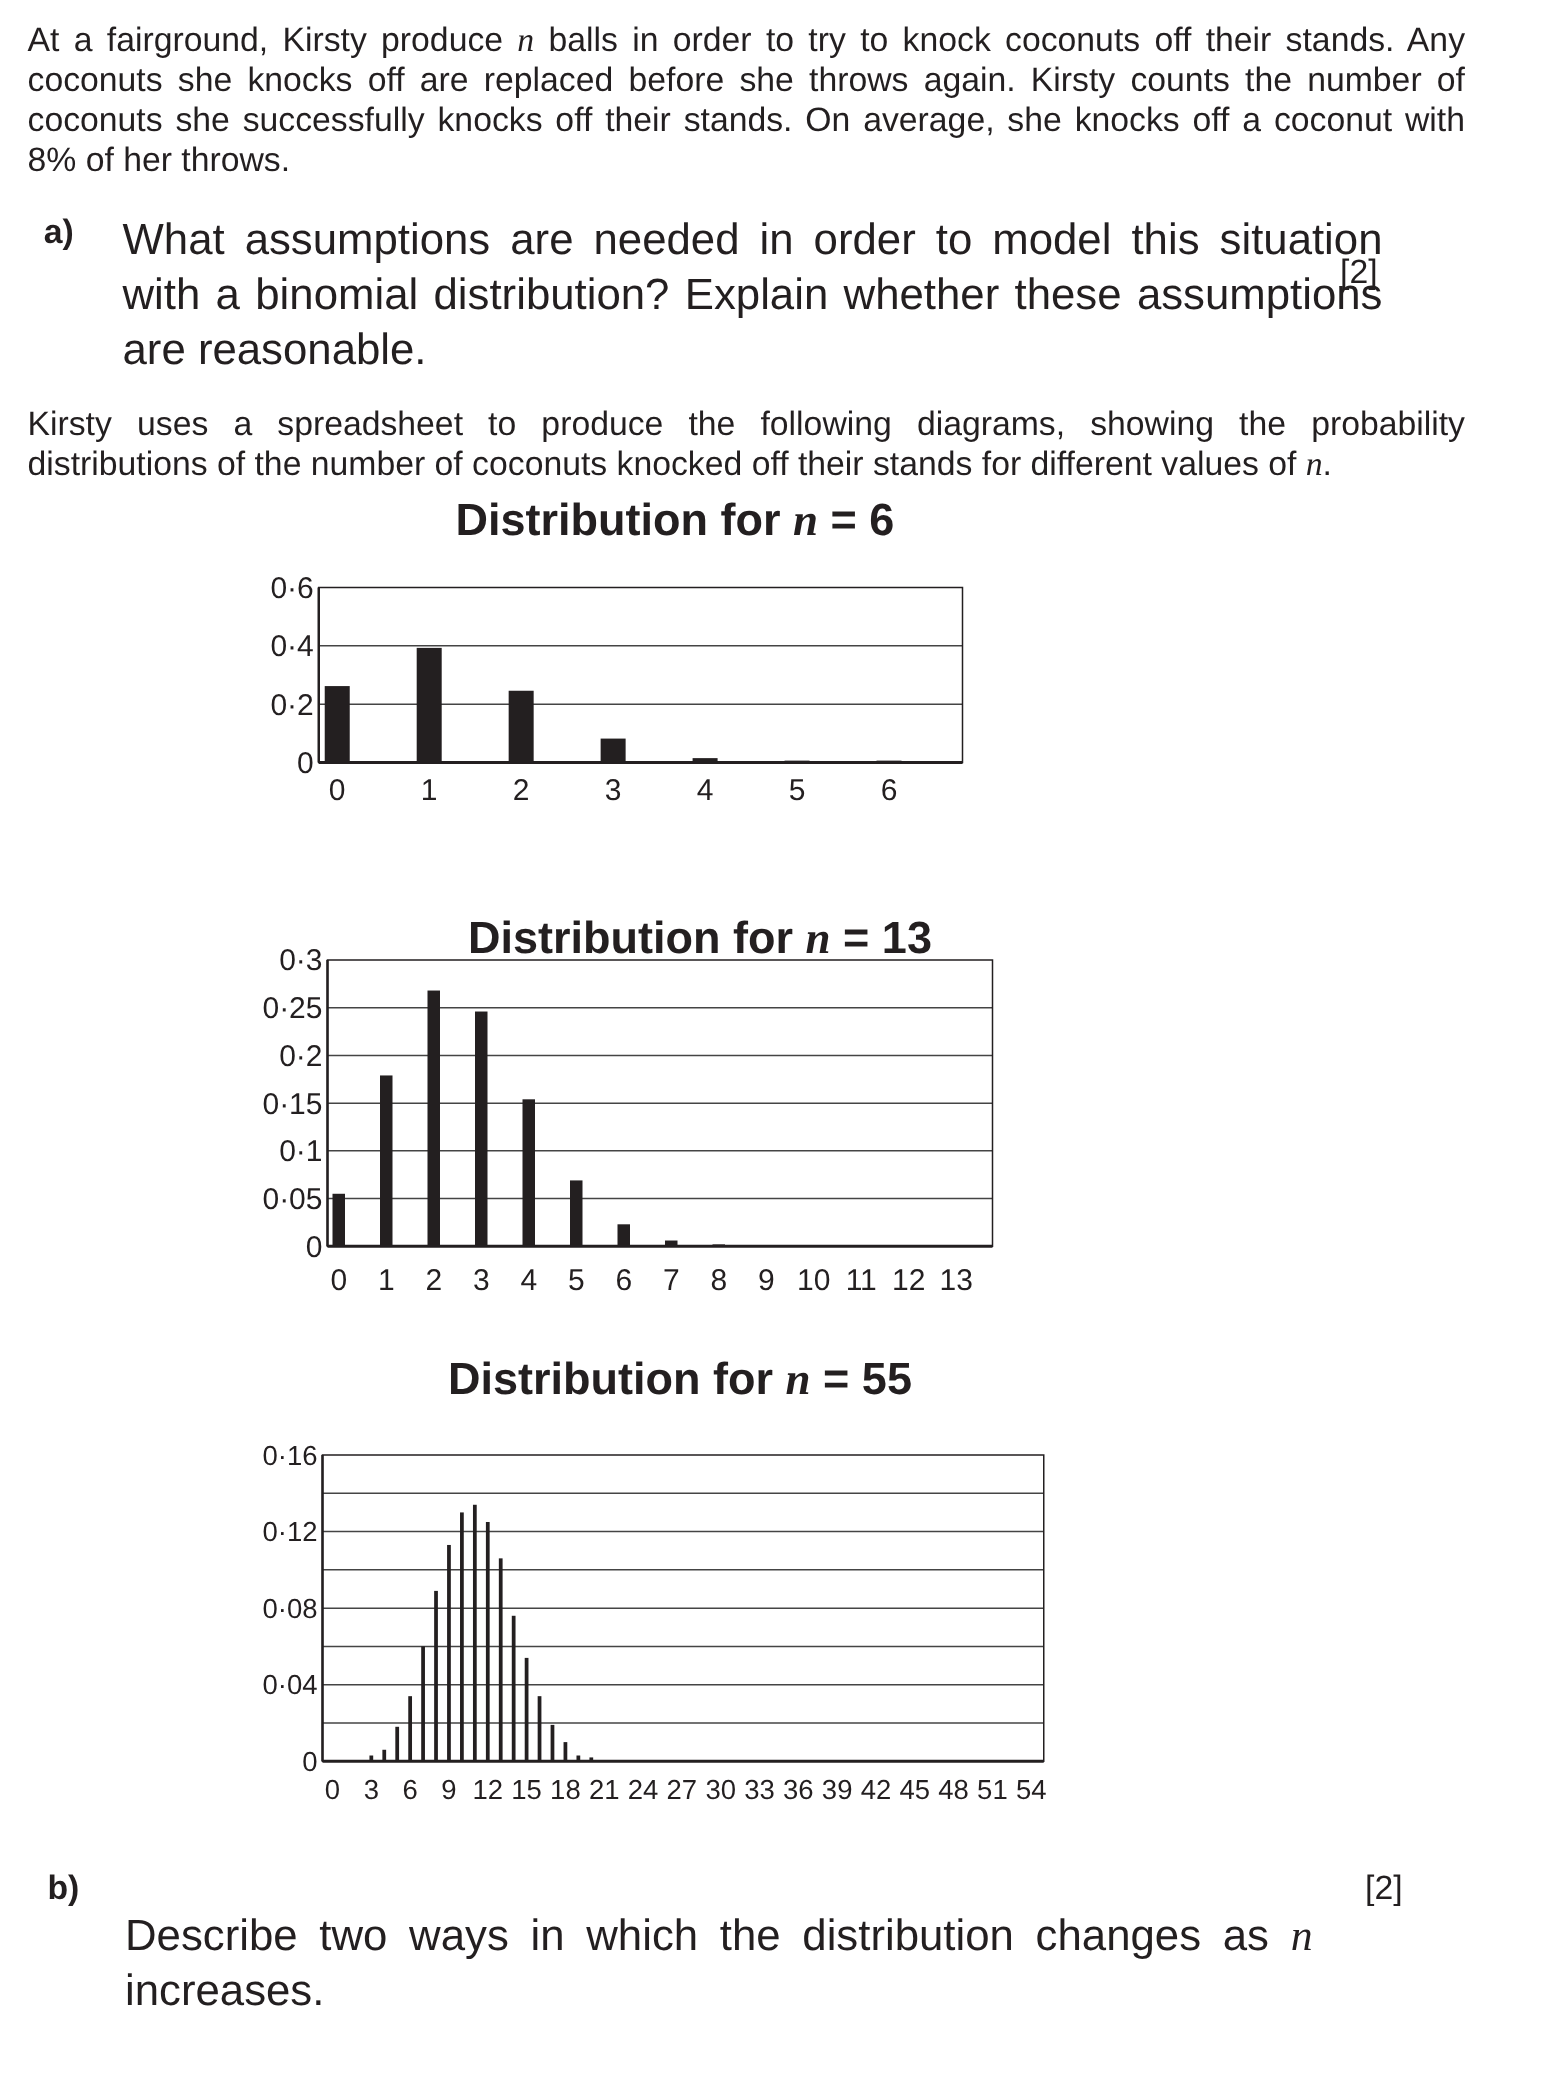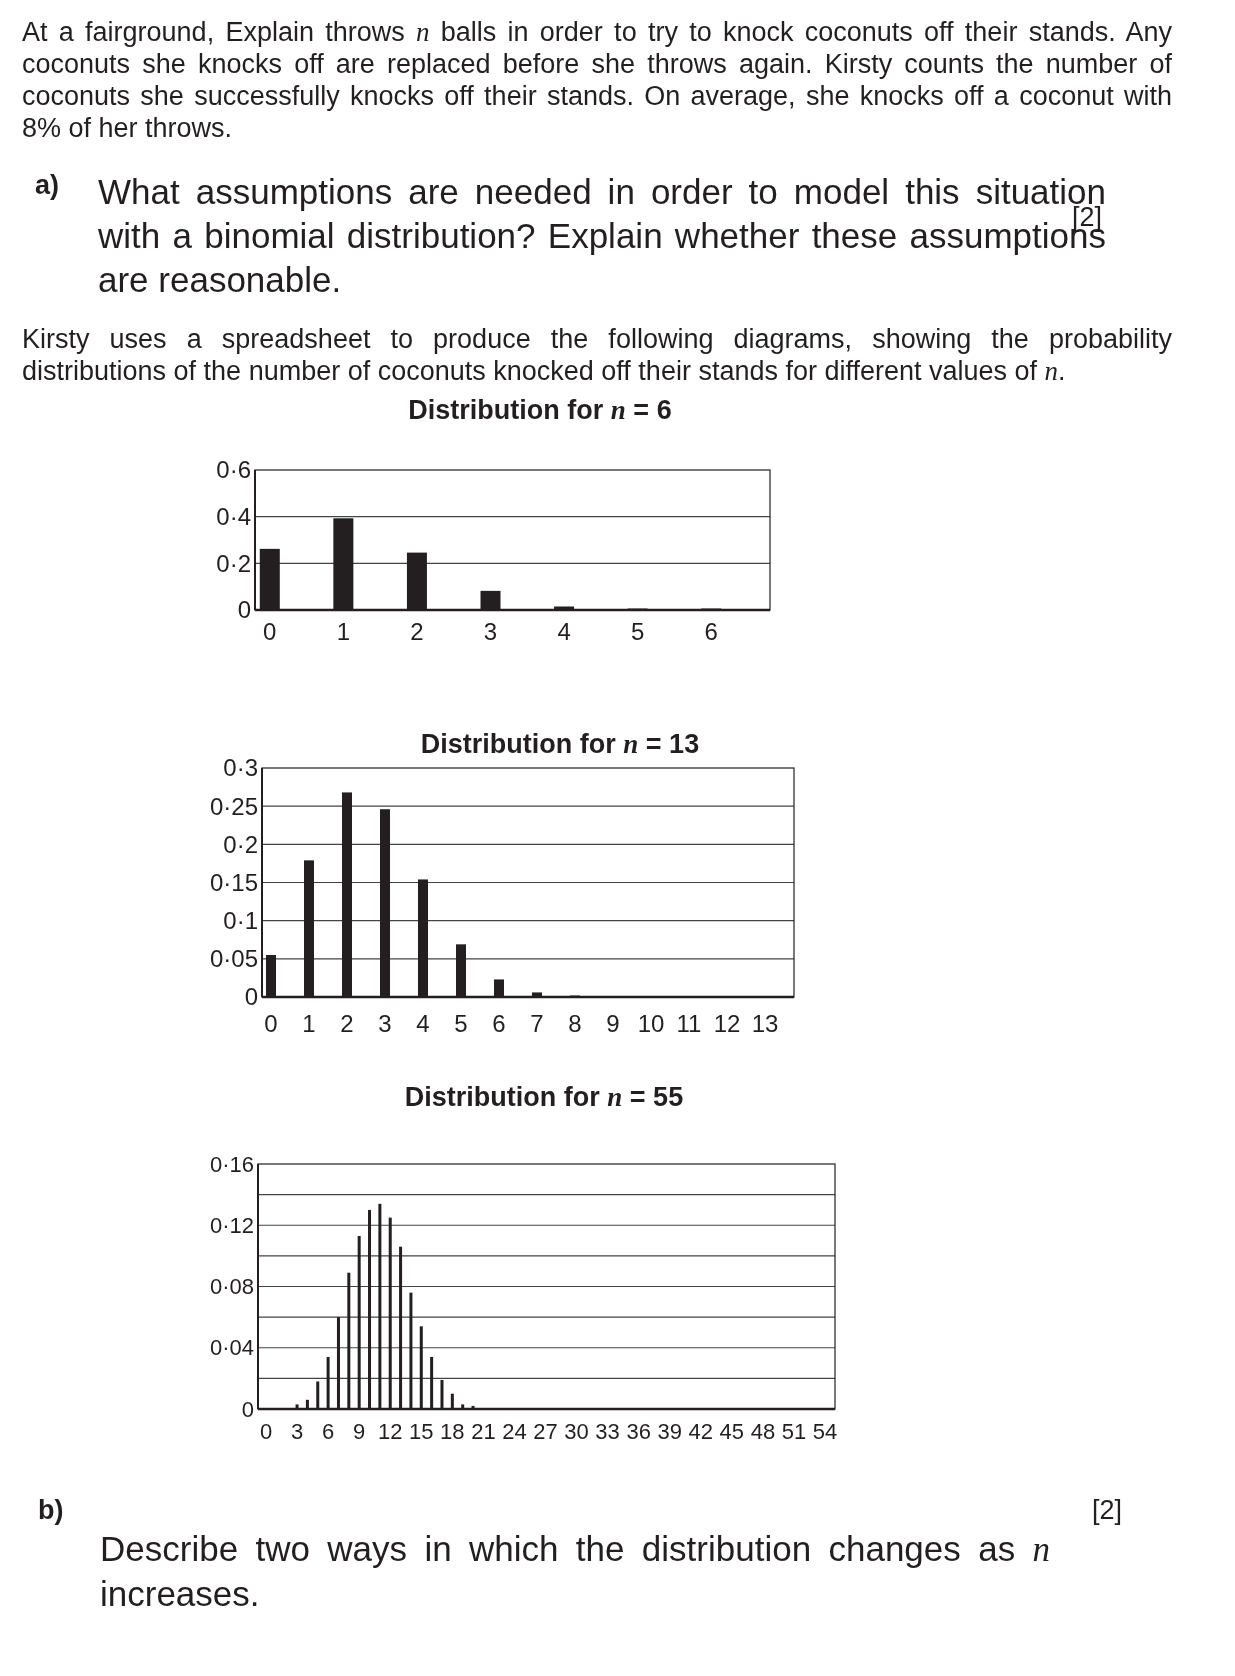--- a/index.html
+++ b/index.html
@@ -2,27 +2,27 @@
 <html><head>
 <meta charset="utf-8">
 <style>
   html, body { margin: 0; padding: 0; background: #ffffff; }
   body { width: 1235px; height: 1676px; position: relative; font-family: "Liberation Sans", sans-serif; color: #231f20; }
   .para { position: absolute; left: 22px; width: 1150px; font-size: 27px; line-height: 32px; text-align: justify; text-align-last: left; }
   .para i, .title i { font-family: "Liberation Serif", serif; font-style: italic; }
   .qlabel { position: absolute; font-size: 27px; font-weight: bold; }
   .qtext { position: absolute; font-size: 35px; line-height: 44px; text-align: justify; text-align-last: left; }
   .marks { position: absolute; font-size: 27px; }
-  .title { position: absolute; font-size: 27px; font-weight: bold; text-align: center; }
+  .title { position: absolute; font-size: 36px; font-weight: bold; text-align: center; }
   svg text { font-family: "Liberation Sans", sans-serif; fill: #231f20; }
 </style>
 </head>
 <body>
 
-<div class="para" style="top:16px;"><span>At a fairground, Explain throws </span><i>n</i><span> balls in order to try to knock coconuts off their stands. Any coconuts she knocks off are replaced before she throws again. Kirsty counts the number of coconuts she successfully knocks off their stands. On average, she knocks off a coconut with 8% of her throws.</span></div>
+<div class="para" style="top:16px;"><span>At a fairground, Kirsty produce </span><i>n</i><span> balls in order to try to knock coconuts off their stands. Any coconuts she knocks off are replaced before she throws again. Kirsty counts the number of coconuts she successfully knocks off their stands. On average, she knocks off a coconut with 8% of her throws.</span></div>
 
 <div class="qlabel" style="left:35px; top:170px;">a)</div>
 <div class="qtext" style="left:98px; top:170px; width:1008px;">What assumptions are needed in order to model this situation with a binomial distribution? Explain whether these assumptions are reasonable.</div>
 <div class="marks" style="left:1072px; top:202px;">[2]</div>
 
 <div class="para" style="top:291px;margin-top:32px;"><span>Kirsty uses a spreadsheet to produce the following diagrams, showing the probability distributions of the number of coconuts knocked off their stands for different values of </span><i>n</i><span>.</span></div>
 
 <div class="title" style="left:300px; top:395px; width:480px;"><span>Distribution for </span><i>n</i><span> = 6</span></div>
 <div class="title" style="left:320px; top:689px; width:480px;margin-top:40px;"><span>Distribution for </span><i>n</i><span> = 13</span></div>
 <div class="title" style="left:304px; top:1082px; width:480px;"><span>Distribution for </span><i>n</i><span> = 55</span></div>

